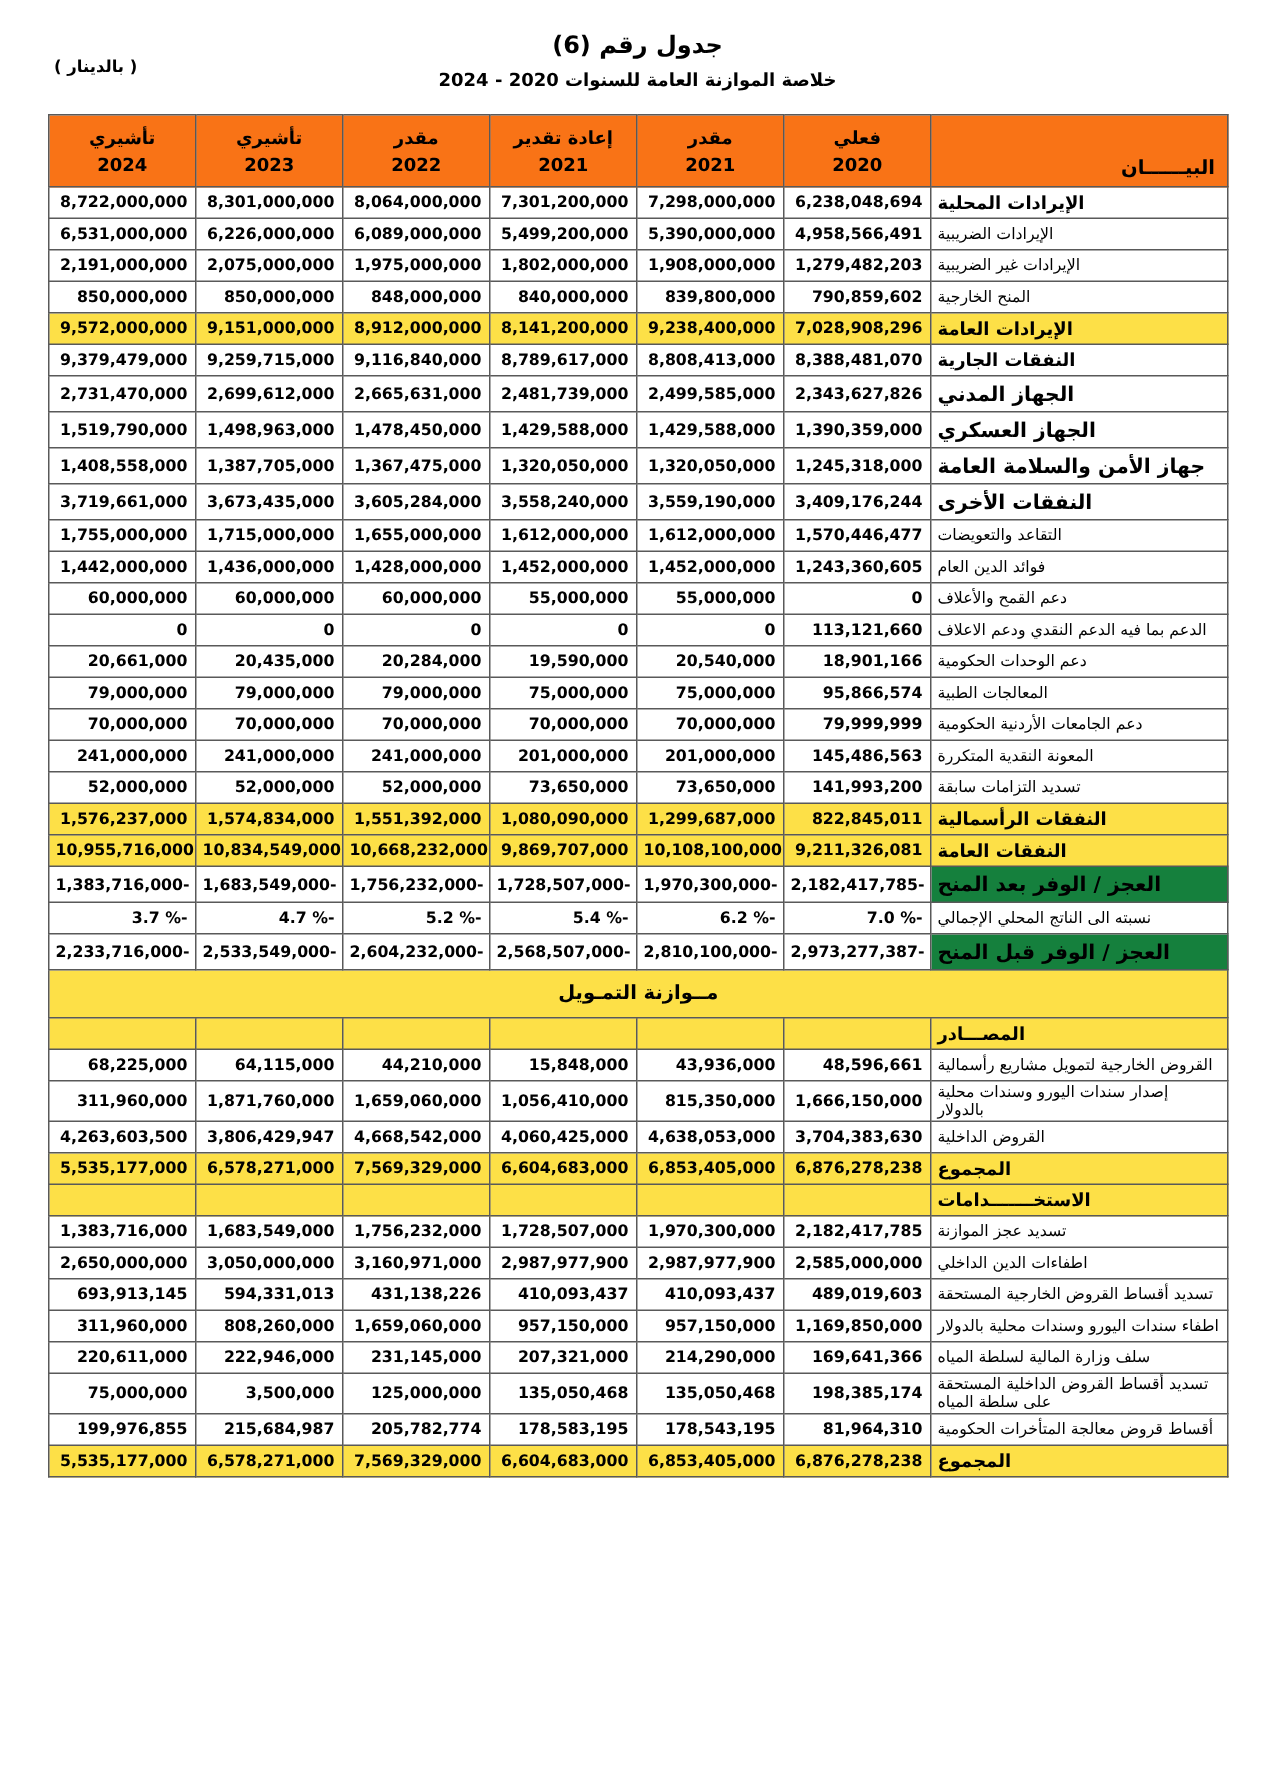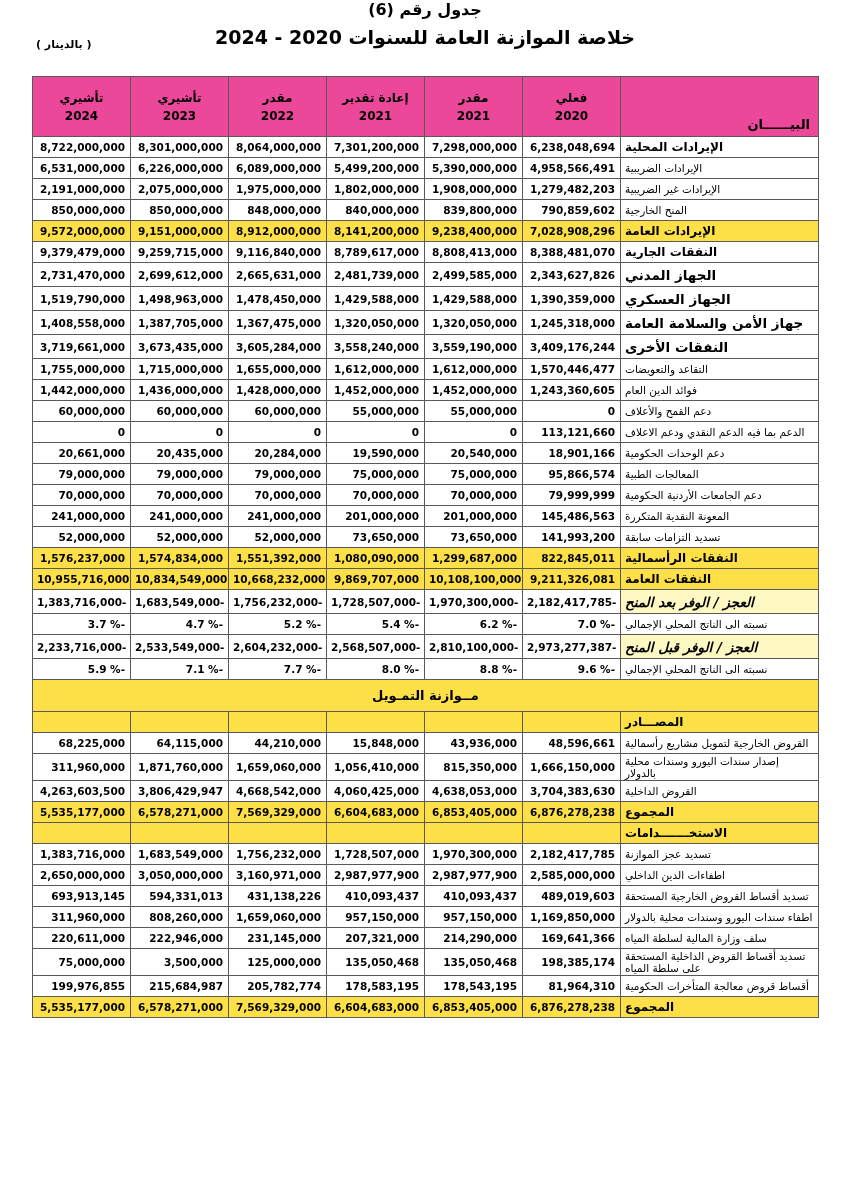--- a/index.html
+++ b/index.html
@@ -2,53 +2,53 @@
 <html lang="ar"><head>
 <meta charset="utf-8">
 <style>
   * { margin:0; padding:0; box-sizing:border-box; }
   html,body { background:#ffffff; }
   .page {
     width:850px; height:1192px; background:#fff; position:relative;
     font-family:"DejaVu Sans","Liberation Sans",sans-serif; color:#000;
     overflow:hidden;
   }
-  .titles { padding-top:0; text-align:center; }
+  .titles { padding-top:20px; text-align:center; }
   .title-1 { font-size:16px; font-weight:bold; direction:rtl; }
-  .title-2 { font-size:19px; font-weight:bold; direction:rtl; margin-top:7px; }
+  .title-2 { font-size:12px; font-weight:bold; direction:rtl; margin-top:7px; }
   .currency-note {
     position:absolute; top:38px; left:36px;
     font-size:11px; font-weight:bold; direction:rtl;
   }
   table.budget {
     position:absolute; top:76px; left:32px; width:786px;
     border-collapse:collapse; table-layout:fixed;
   }
   col.num-col { width:98px; }
   col.label-col { width:198px; }
   th, td { border:1px solid #595959; }
   thead th {
-    height:60px; background:#ec4899; font-size:12px; font-weight:bold;
+    height:48px; background:#f97316; font-size:12px; font-weight:bold;
     vertical-align:middle; text-align:center; direction:rtl;
   }
   thead th .hdr-line { line-height:1.5; }
   th.label-h {
     vertical-align:bottom; text-align:right; padding:20px 8px 4px 2px;
     font-size:13px; direction:rtl;
   }
   td { height:21px; padding:1px 4px; vertical-align:middle; }
   td.num {
     direction:ltr; text-align:right; font-size:10.5px; font-weight:bold;
     white-space:nowrap; padding-right:5px;
   }
   td.label { direction:rtl; text-align:left; font-size:10.5px; padding-right:5px; }
   td.label.b   { font-weight:bold; font-size:12px; }
   td.label.big { font-weight:bold; font-size:13.5px; height:24px; }
   tr.shaded td { background:#fde047; }
-  td.cell-shaded { background:#fef9c3;font-style:italic; }
+  td.cell-shaded { background:#15803d; }
   td.title-cell {
     background:#d9d9d9; text-align:center; font-weight:bold; font-size:13px;
     direction:rtl; height:32px;
   }
 </style>
 </head>
 <body>
 
 <div class="page">
 
@@ -308,29 +308,20 @@
         </tr>
         <tr>
           <td class="num">2,233,716,000-</td>
           <td class="num">2,533,549,000-</td>
           <td class="num">2,604,232,000-</td>
           <td class="num">2,568,507,000-</td>
           <td class="num">2,810,100,000-</td>
           <td class="num">2,973,277,387-</td>
           <td class="label big cell-shaded">العجز / الوفر قبل المنح</td>
         </tr>
-        <tr>
-          <td class="num">5.9 %-</td>
-          <td class="num">7.1 %-</td>
-          <td class="num">7.7 %-</td>
-          <td class="num">8.0 %-</td>
-          <td class="num">8.8 %-</td>
-          <td class="num">9.6 %-</td>
-          <td class="label">نسبته الى الناتج المحلي الإجمالي</td>
-        </tr>
         <tr class="shaded">
           <td colspan="7" class="title-cell">مــوازنة التمـويل</td>
         </tr>
         <tr class="shaded">
           <td class="num"></td>
           <td class="num"></td>
           <td class="num"></td>
           <td class="num"></td>
           <td class="num"></td>
           <td class="num"></td>

